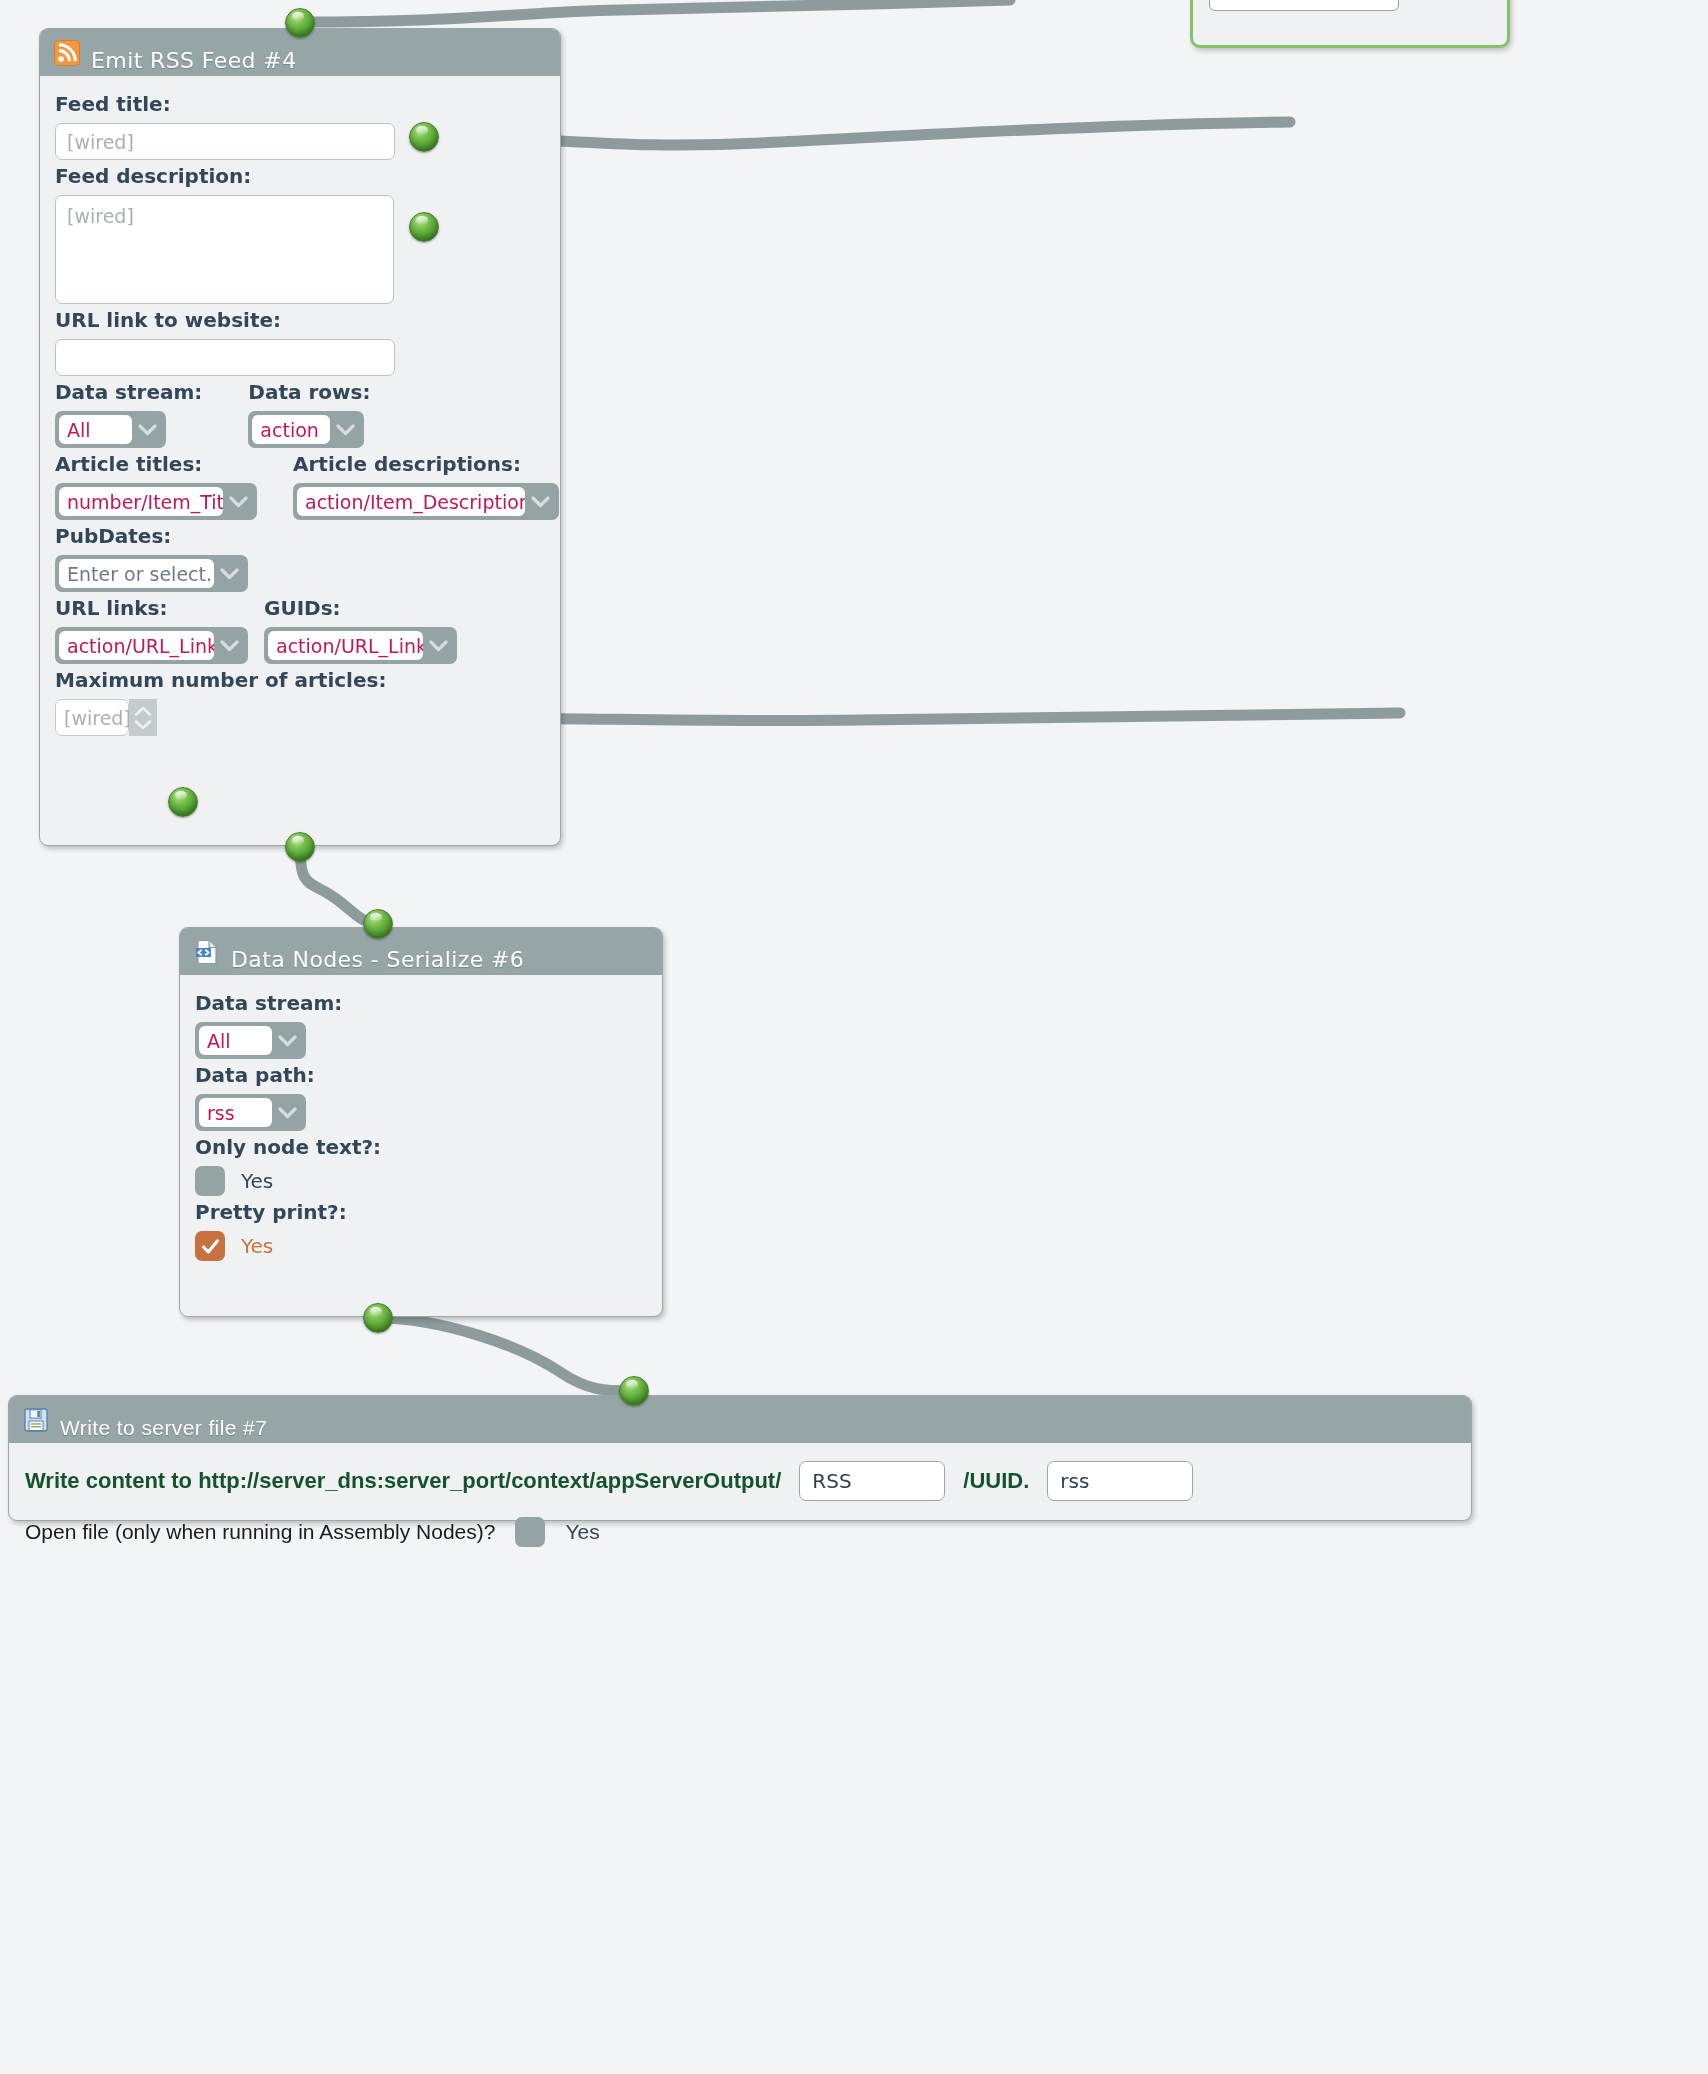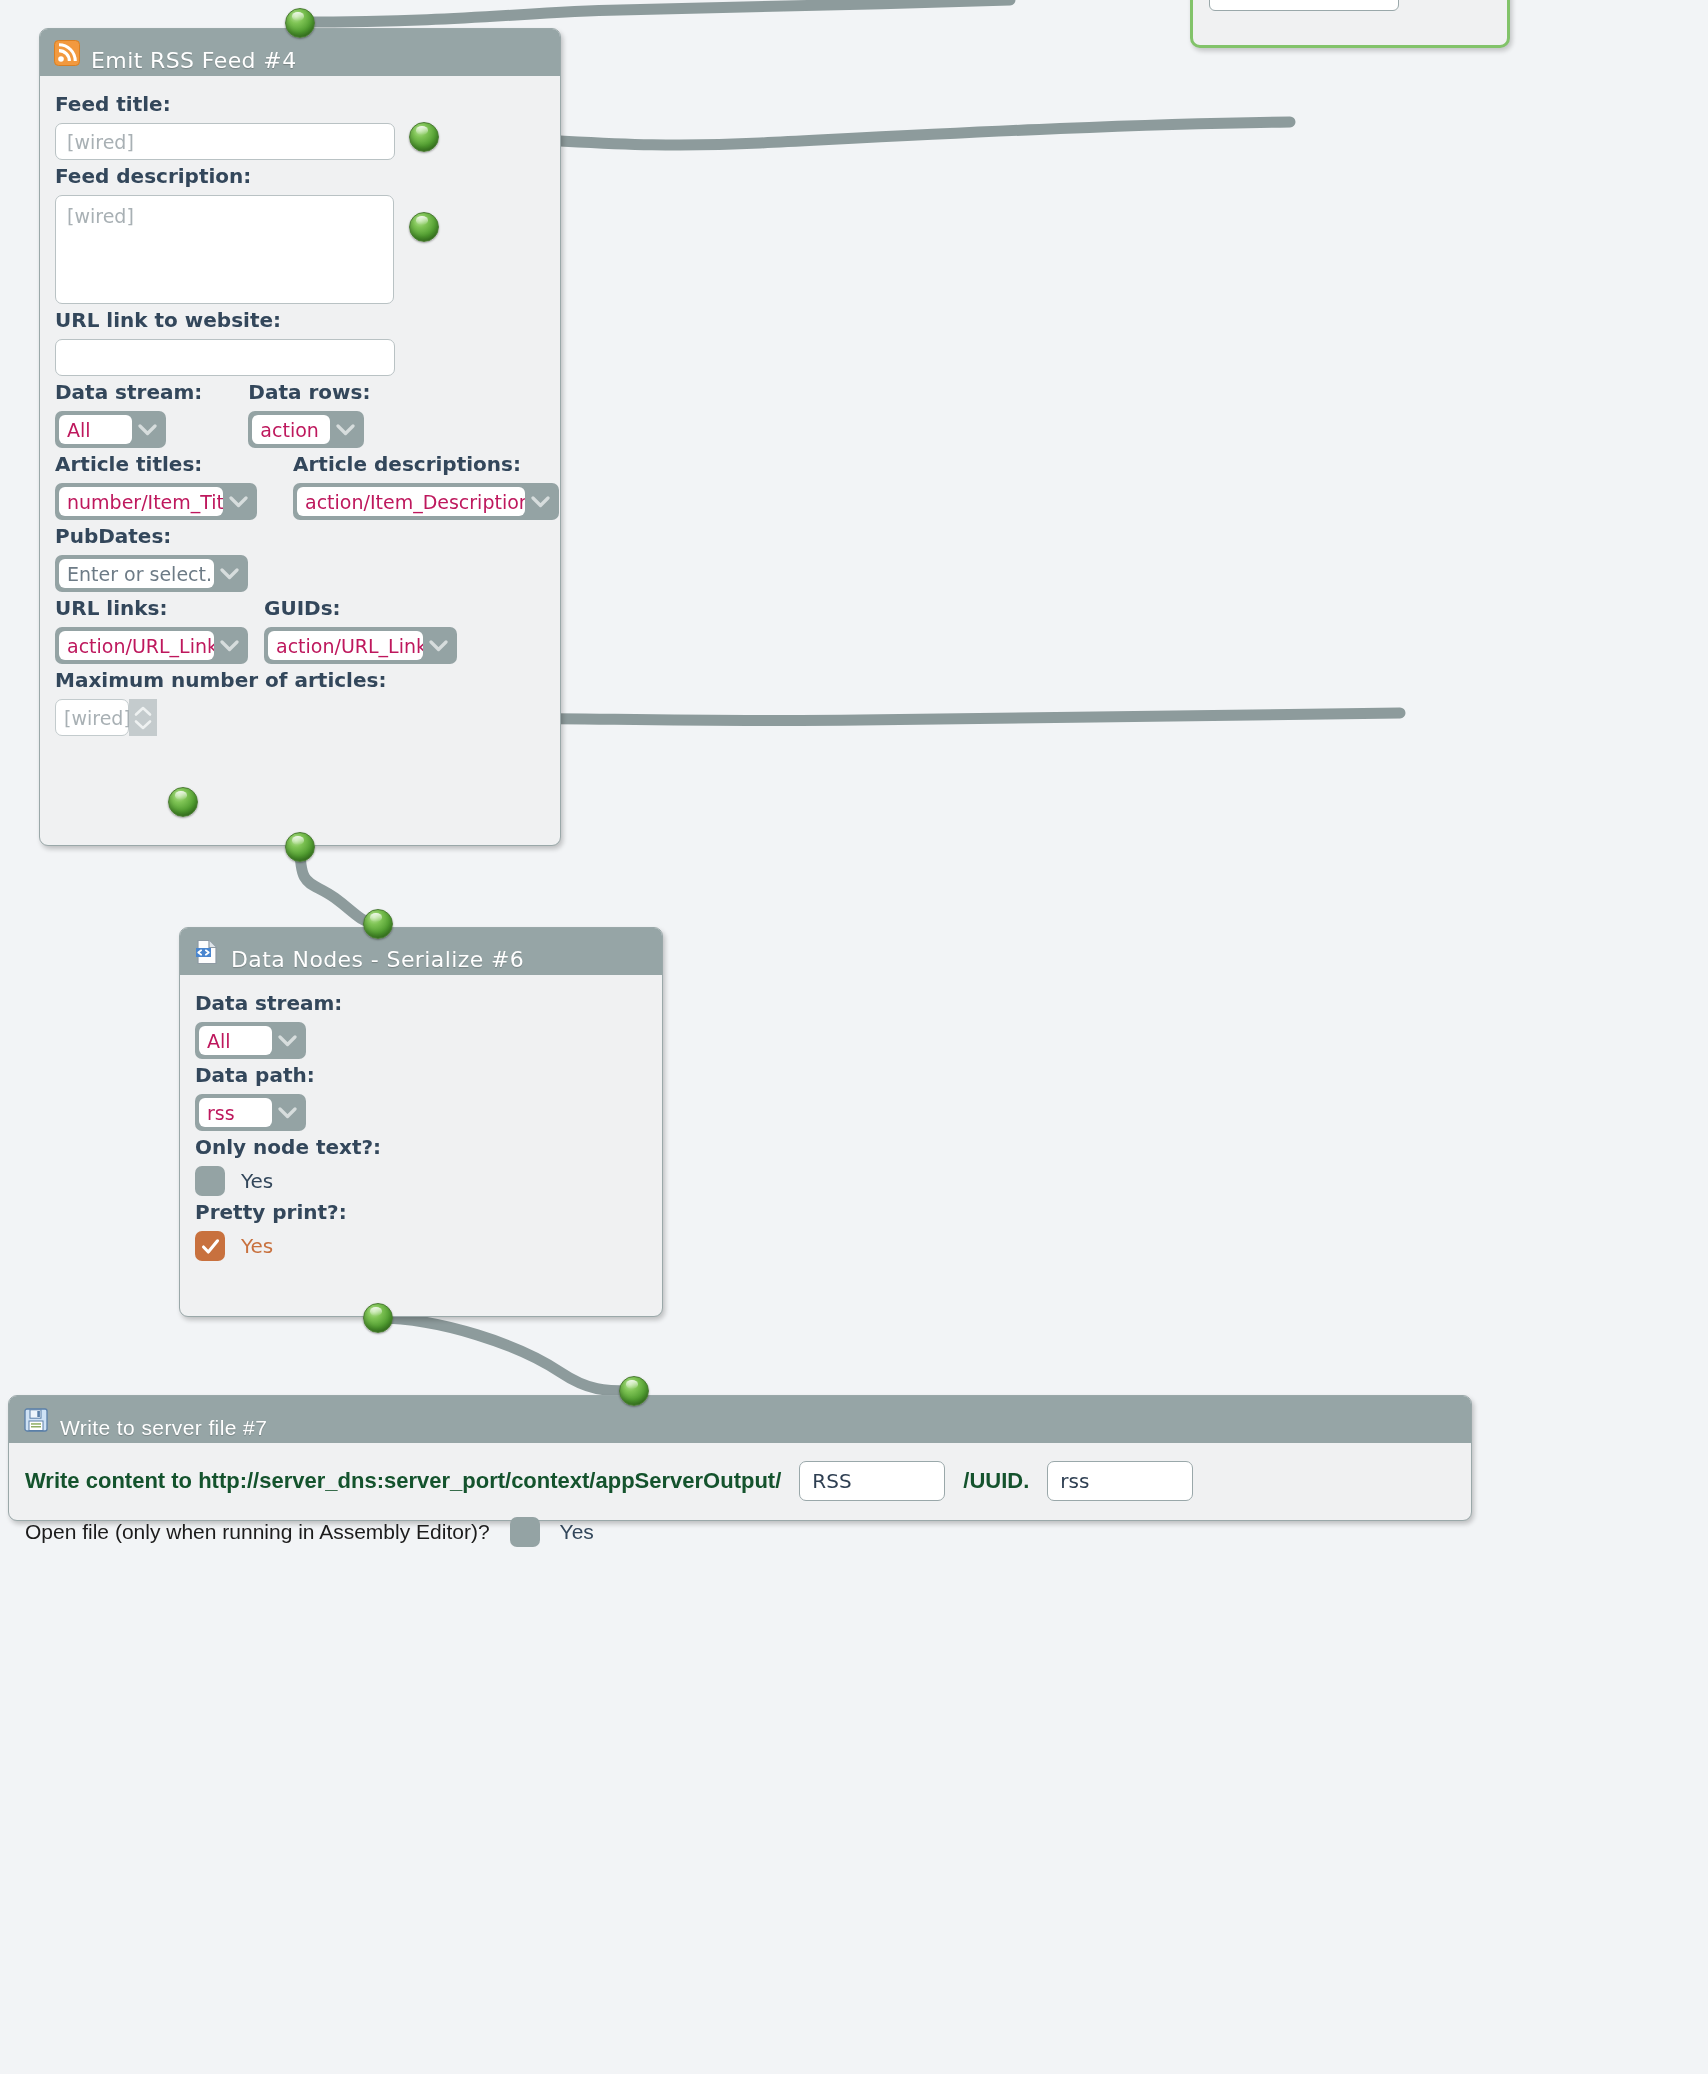--- a/index.html
+++ b/index.html
@@ -445,21 +445,21 @@
     <div style="padding:18px 16px 14px 16px;">
 
       <div class="n7-row1">
         <span class="n7-text">Write content to http://server_dns:server_port/context/appServerOutput/</span>
         <span class="n7-input" style="width:146px;">RSS</span>
         <span class="n7-text">/UUID.</span>
         <span class="n7-input" style="width:146px;">rss</span>
       </div>
 
       <div class="n7-row2">
-        <span class="n7-q">Open file (only when running in Assembly Editor)?</span>
+        <span class="n7-q">Open file (only when running in Assembly Nodes)?</span>
         <span class="cbox"></span>
         <span class="n7-yes">Yes</span>
       </div>
 
     </div>
   </div>
 
   <div class="port" style="left:619px; top:1376px;"></div>
 
 </div>

